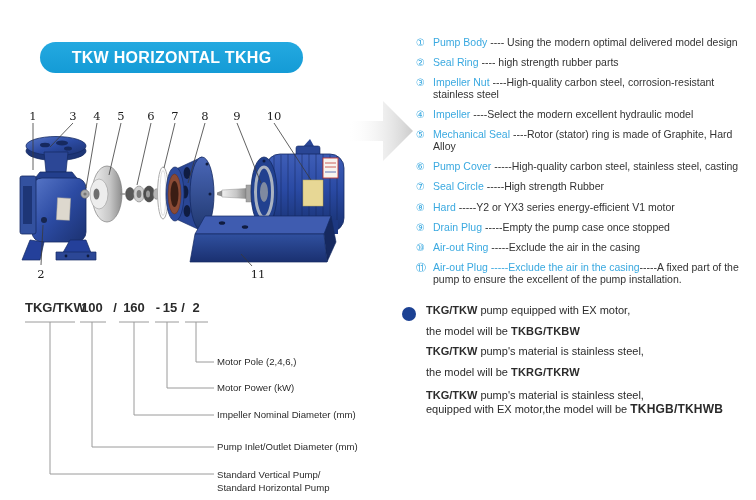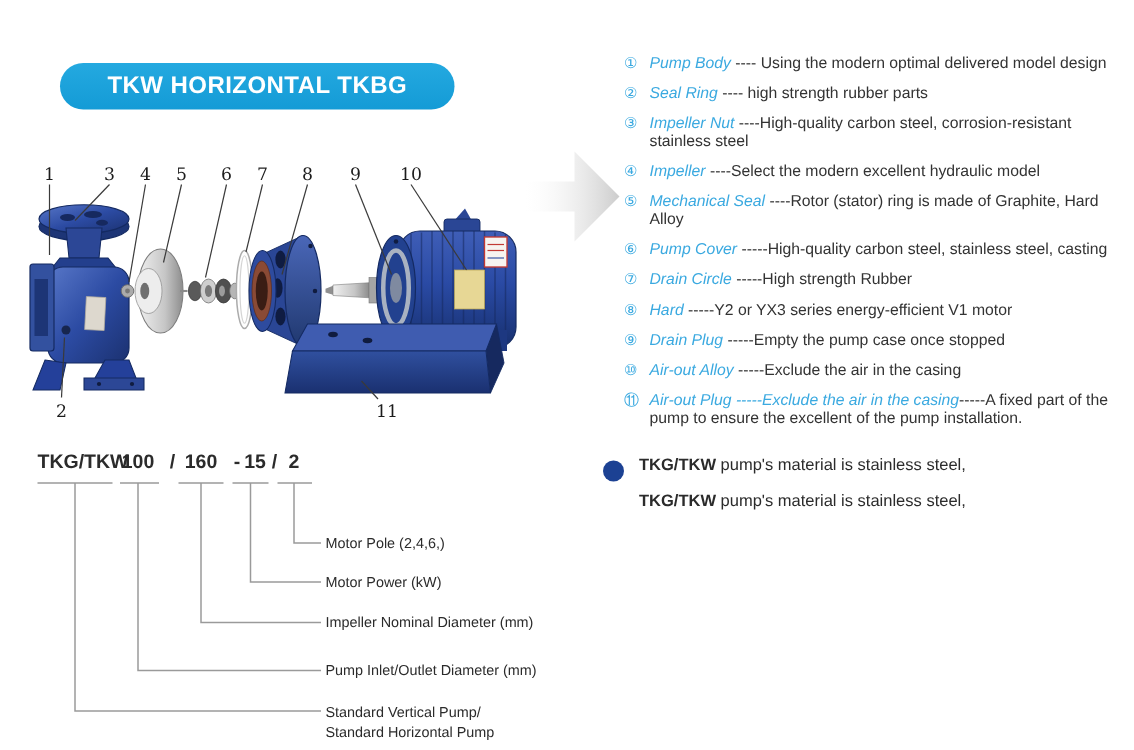--- a/index.html
+++ b/index.html
@@ -13,21 +13,21 @@
   .banner-text{color:#fff;font-size:16px;font-weight:bold;letter-spacing:.3px;}
 
   
   .diagram{position:absolute;left:0;top:90px;width:420px;height:200px;}
 
   
   .parts-list{position:absolute;left:416px;top:37px;width:338px;}
   .pl-item{display:flex;align-items:flex-start;margin-bottom:8.6px;font-size:10.5px;line-height:11.6px;}
   .pl-num{flex:0 0 17px;color:#3aa9e0;font-family:"DejaVu Sans", sans-serif;font-size:10px;line-height:11.6px;}
   .pl-text{flex:1;}
-  .pl-term{color:#3aa9e0;font-style:italic;}
+  .pl-term{color:#3aa9e0;}
   .pl-desc{color:#333;}
 
   
   .model{position:absolute;left:18px;top:296px;width:344px;height:204px;}
   .model text{fill:#2b2b2b;}
   .code-seg{font-family:"Liberation Sans", sans-serif;font-weight:bold;font-size:13px;}
   .code-label{font-family:"Liberation Sans", sans-serif;font-size:9.6px;}
   .mline{stroke:#9a9a9a;stroke-width:1;fill:none;}
 
   
@@ -45,21 +45,21 @@
   
   .pnum{font-family:"DejaVu Serif", serif;font-size:11.5px;fill:#1c1c1c;}
   .leader{stroke:#3a3a3a;stroke-width:.8;fill:none;}
 </style>
 </head>
 <body>
 
 <div class="page">
 
   <div class="banner">
-    <span class="banner-text">TKW HORIZONTAL TKBG</span>
+    <span class="banner-text">TKW HORIZONTAL TKHG</span>
   </div>
 
   <svg class="diagram" viewBox="0 0 420 200" xmlns="http://www.w3.org/2000/svg">
     <defs>
       <linearGradient id="gBlue" x1="0" y1="0" x2="1" y2="1">
         <stop offset="0" stop-color="#5877c8"></stop>
           <stop offset="0.5" stop-color="#2c4ba3"></stop>
           <stop offset="1" stop-color="#1b3170"></stop>
       </linearGradient>
       <linearGradient id="gBlueV" x1="0" y1="0" x2="0" y2="1">
@@ -241,33 +241,33 @@
     <div class="pl-item">
         <span class="pl-num">⑤</span>
         <span class="pl-text"><span class="pl-term">Mechanical Seal</span><span class="pl-desc"> ----Rotor (stator) ring is made of Graphite, Hard Alloy</span></span>
       </div>
     <div class="pl-item">
         <span class="pl-num">⑥</span>
         <span class="pl-text"><span class="pl-term">Pump Cover</span><span class="pl-desc"> -----High-quality carbon steel, stainless steel, casting</span></span>
       </div>
     <div class="pl-item">
         <span class="pl-num">⑦</span>
-        <span class="pl-text"><span class="pl-term">Drain Circle</span><span class="pl-desc"> -----High strength Rubber</span></span>
+        <span class="pl-text"><span class="pl-term">Seal Circle</span><span class="pl-desc"> -----High strength Rubber</span></span>
       </div>
     <div class="pl-item">
         <span class="pl-num">⑧</span>
         <span class="pl-text"><span class="pl-term">Hard</span><span class="pl-desc"> -----Y2 or YX3 series energy-efficient V1 motor</span></span>
       </div>
     <div class="pl-item">
         <span class="pl-num">⑨</span>
         <span class="pl-text"><span class="pl-term">Drain Plug</span><span class="pl-desc"> -----Empty the pump case once stopped</span></span>
       </div>
     <div class="pl-item">
         <span class="pl-num">⑩</span>
-        <span class="pl-text"><span class="pl-term">Air-out Alloy</span><span class="pl-desc"> -----Exclude the air in the casing</span></span>
+        <span class="pl-text"><span class="pl-term">Air-out Ring</span><span class="pl-desc"> -----Exclude the air in the casing</span></span>
       </div>
     <div class="pl-item">
         <span class="pl-num">⑪</span>
         <span class="pl-text"><span class="pl-term">Air-out Plug -----Exclude the air in the casing</span><span class="pl-desc">-----A fixed part of the pump to ensure the excellent of the pump installation.</span></span>
       </div>
   </div>
 
   <svg class="model" viewBox="0 0 344 204" xmlns="http://www.w3.org/2000/svg">
     <g>
       <text class="code-seg" x="7" y="16" text-anchor="start">TKG/TKW</text>
@@ -298,23 +298,30 @@
       <text class="code-label" x="199" y="154">Pump Inlet/Outlet Diameter (mm)</text>
       <text class="code-label" x="199" y="182">Standard Vertical Pump/</text>
       <text class="code-label" x="199" y="195">Standard  Horizontal Pump</text>
     </g>
   </svg>
 
   <div class="variants">
     <span class="v-dot"></span>
     <div class="v-body">
       <div class="variant">
+        <div class="v-line"><span class="v-bold">TKG/TKW</span><span> pump equipped with EX motor,</span></div>
+        <div class="v-line"><span>the model will be </span><span class="v-bold v-model">TKBG/TKBW</span></div>
+      </div>
+      <div class="variant">
         <div class="v-line"><span class="v-bold">TKG/TKW</span><span> pump's material is stainless steel,</span></div>
       </div>
       <div class="variant">
+        <div class="v-line"><span>the model will be </span><span class="v-bold v-model">TKRG/TKRW</span></div>
       </div>
       <div class="variant tight">
         <div class="v-line"><span class="v-bold">TKG/TKW</span><span> pump's material is stainless steel,</span></div>
+        <div class="v-line"><span>equipped with EX motor,the model will be </span><span class="v-bold v-model 
+v-model-big">TKHGB/TKHWB</span></div>
       </div>
     </div>
   </div>
 
 </div>
 
 </body></html>

